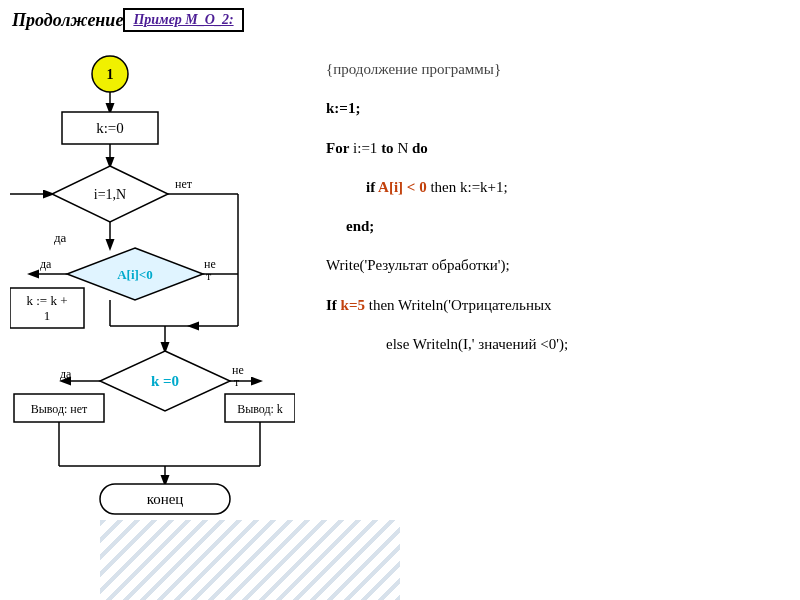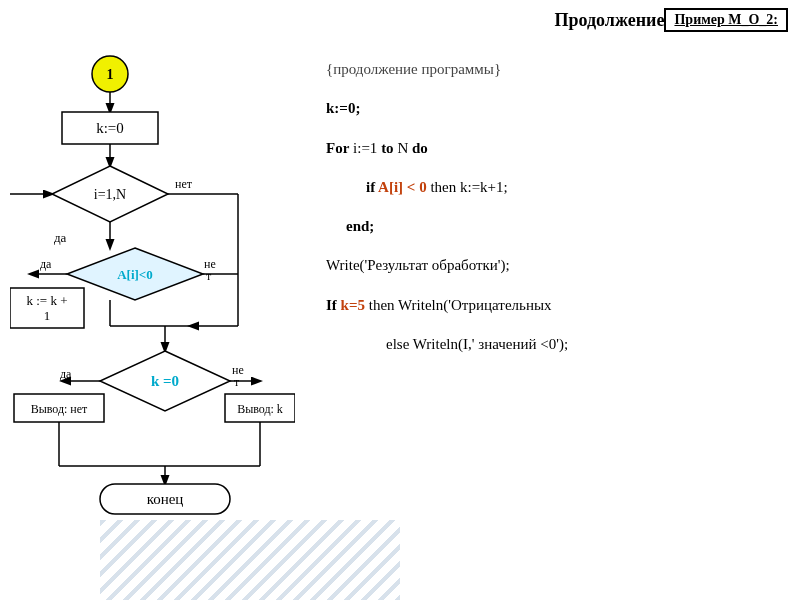--- a/index.html
+++ b/index.html
@@ -8,36 +8,37 @@
       height: 600px;
       background: #fff;
       font-family: 'Times New Roman', Times, serif;
       overflow: hidden;
       position: relative;
     }
 
     
     .header {
       display: flex;
-      justify-content: flex-end;
+      justify-content: flex-start;
       align-items: center;
       padding: 8px 12px 4px 12px;
+      font-style: italic;
     }
     .header-title {
       font-size: 18px;
       font-weight: bold;
       color: #000;
     }
     .header-badge {
       border: 2px solid #000;
       padding: 2px 8px;
       font-size: 14px;
       font-weight: bold;
       text-decoration: underline;
-      color: #000000;
+      color: #4c1d95;
     }
 
     
     .main {
       display: flex;
       flex-direction: row;
       padding: 0 10px;
       height: 560px;
     }
 
@@ -179,21 +180,21 @@
         </marker>
       </defs>
     </svg>
   </div>
 
   <div class="code-panel">
     <p>
       <span class="comment">{продолжение программы}</span>
     </p>
     <p>
-      <span class="bold">k:=0;</span>
+      <span class="bold">k:=1;</span>
     </p>
     <p>
       <span class="bold">For</span><span> i:=1 </span><span class="bold">to</span><span> N </span><span class="bold">do</span>
     </p>
     <p>
       <span class="indent2"></span><span class="bold">if</span><span class="cyan"> A[i] &lt; 0 </span><span>then</span><span>  k:=k+1;</span>
     </p>
     <p>
       <span class="indent1"></span><span class="bold">end;</span>
     </p>

